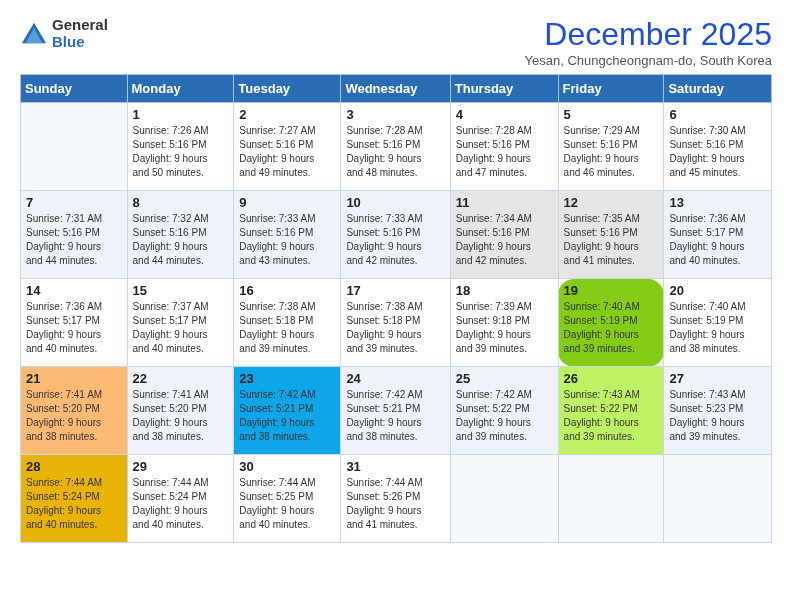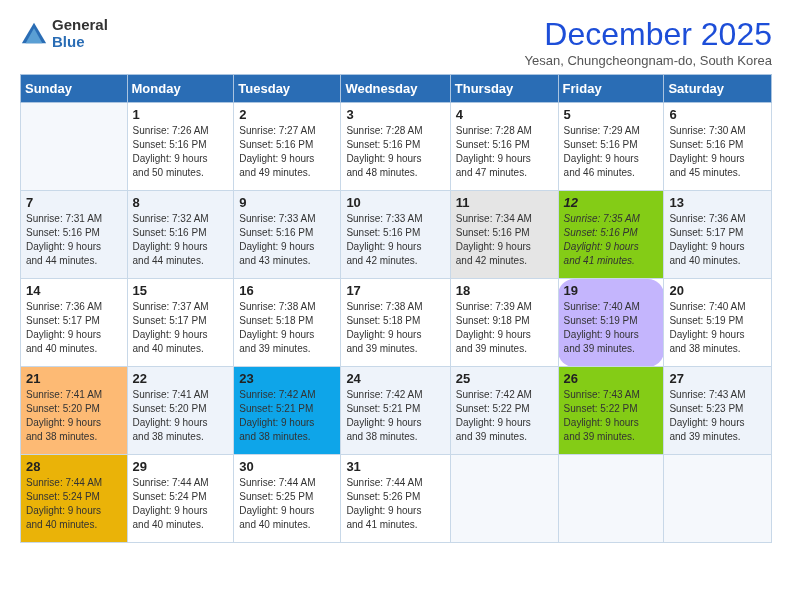--- a/index.html
+++ b/index.html
@@ -198,21 +198,21 @@
 Daylight: 9 hours
 and 42 minutes.</div>
           </td>
           <td style="background: #e5e5e5;">
             <span class="day-number">11</span>
             <div class="day-info" style="white-space: pre-line;">Sunrise: 7:34 AM
 Sunset: 5:16 PM
 Daylight: 9 hours
 and 42 minutes.</div>
           </td>
-          <td style="background: #84cc16; font-style: italic;">
+          <td style="background: #e5e5e5;">
             <span class="day-number">12</span>
             <div class="day-info" style="white-space: pre-line;">Sunrise: 7:35 AM
 Sunset: 5:16 PM
 Daylight: 9 hours
 and 41 minutes.</div>
           </td>
           <td style="background: rgb(238, 243, 250);">
             <span class="day-number">13</span>
             <div class="day-info" style="white-space: pre-line;">Sunrise: 7:36 AM
 Sunset: 5:17 PM
@@ -249,21 +249,21 @@
 Daylight: 9 hours
 and 39 minutes.</div>
           </td>
           <td style="background: rgb(255, 255, 255);">
             <span class="day-number">18</span>
             <div class="day-info" style="white-space: pre-line;">Sunrise: 7:39 AM
 Sunset: 9:18 PM
 Daylight: 9 hours
 and 39 minutes.</div>
           </td>
-          <td style="background: #c4b5fd; border-radius: 16px;">
+          <td style="background: #84cc16; border-radius: 16px;">
             <span class="day-number">19</span>
             <div class="day-info" style="white-space: pre-line;">Sunrise: 7:40 AM
 Sunset: 5:19 PM
 Daylight: 9 hours
 and 39 minutes.</div>
           </td>
           <td style="background: rgb(255, 255, 255);">
             <span class="day-number">20</span>
             <div class="day-info" style="white-space: pre-line;">Sunrise: 7:40 AM
 Sunset: 5:19 PM
@@ -300,21 +300,21 @@
 Daylight: 9 hours
 and 38 minutes.</div>
           </td>
           <td style="background: rgb(238, 243, 250);">
             <span class="day-number">25</span>
             <div class="day-info" style="white-space: pre-line;">Sunrise: 7:42 AM
 Sunset: 5:22 PM
 Daylight: 9 hours
 and 39 minutes.</div>
           </td>
-          <td style="background: #84cc16;">
+          <td style="background: #bef264;">
             <span class="day-number">26</span>
             <div class="day-info" style="white-space: pre-line;">Sunrise: 7:43 AM
 Sunset: 5:22 PM
 Daylight: 9 hours
 and 39 minutes.</div>
           </td>
           <td style="background: rgb(238, 243, 250);">
             <span class="day-number">27</span>
             <div class="day-info" style="white-space: pre-line;">Sunrise: 7:43 AM
 Sunset: 5:23 PM

